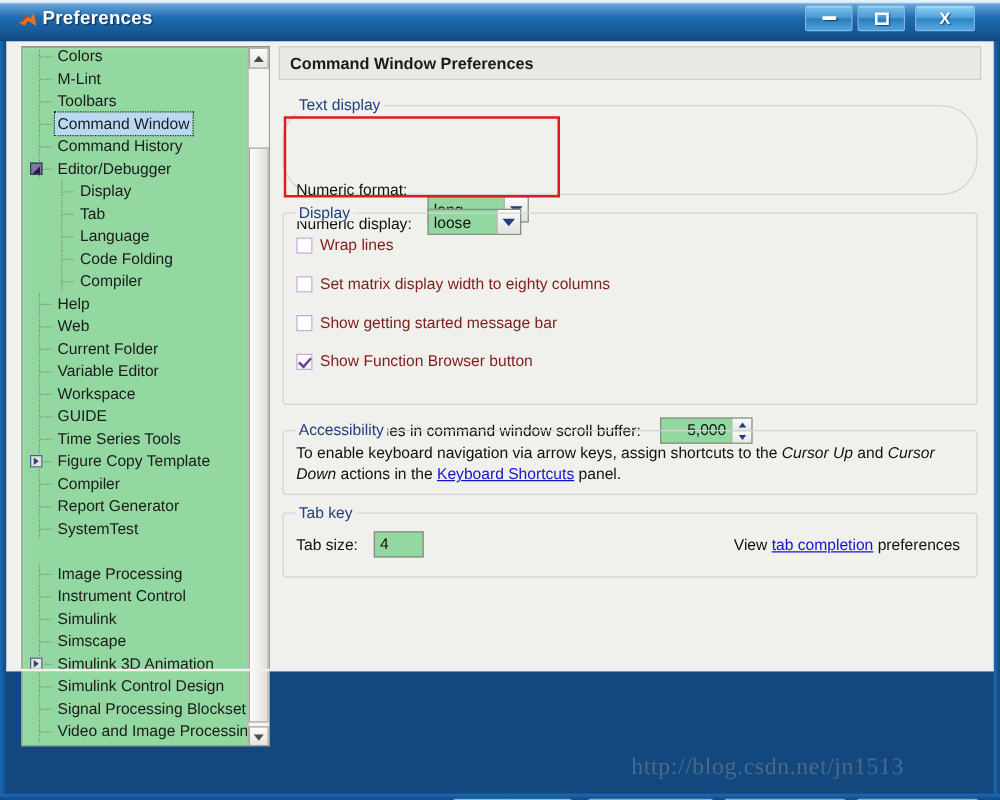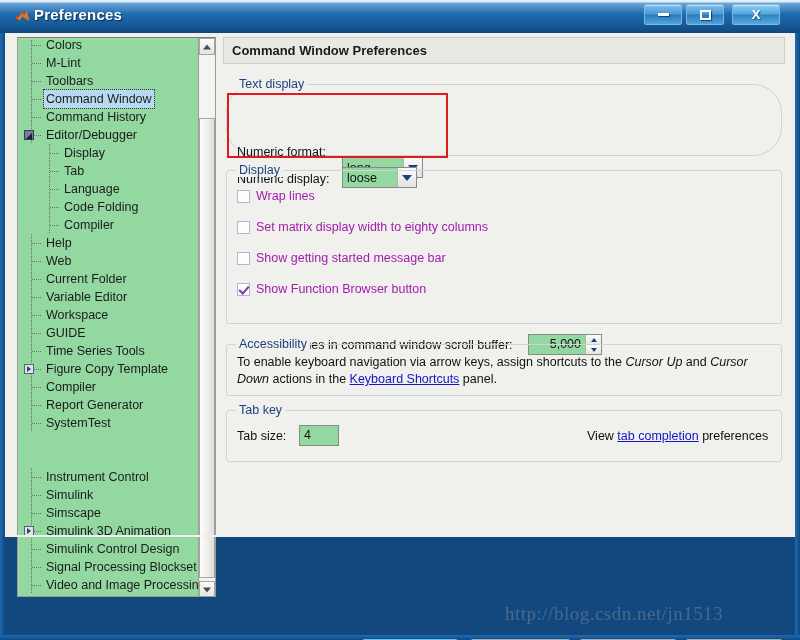--- a/index.html
+++ b/index.html
@@ -299,21 +299,21 @@
     position: absolute;
     left: 3px; top: 0px;
     width: 4px; height: 8px;
     border: solid #6b3fa0;
     border-width: 0 2px 2px 0;
     transform: rotate(42deg);
   }
   .cbrow .cblabel {
     margin-left: 6px;
     font-size: 12.5px;
-    color: #a21caf;
+    color: #7f1d1d;
     white-space: nowrap;
   }
 
   
   .spinner {
     position: absolute;
     height: 21px;
     box-sizing: border-box;
     border: 1px solid #8a8a84;
     background: #93d8a0;
@@ -560,20 +560,25 @@
           </div>
           <div class="tree-item" style="position: absolute; left: 0px; top: 356px; width: 178px;">
             <span class="dotline"></span>
             <span class="elbow"></span>
             <span class="lbl" style="position: absolute; left: 24px; top: 0px;">Report Generator</span>
           </div>
           <div class="tree-item" style="position: absolute; left: 0px; top: 374px; width: 178px;">
             <span class="dotline"></span>
             <span class="elbow"></span>
             <span class="lbl" style="position: absolute; left: 24px; top: 0px;">SystemTest</span>
+          </div>
+          <div class="tree-item" style="position: absolute; left: 0px; top: 410px; width: 178px;">
+            <span class="dotline"></span>
+            <span class="elbow"></span>
+            <span class="lbl" style="position: absolute; left: 24px; top: 0px;">Image Processing</span>
           </div>
           <div class="tree-item" style="position: absolute; left: 0px; top: 428px; width: 178px;">
             <span class="dotline"></span>
             <span class="elbow"></span>
             <span class="lbl" style="position: absolute; left: 24px; top: 0px;">Instrument Control</span>
           </div>
           <div class="tree-item" style="position: absolute; left: 0px; top: 446px; width: 178px;">
             <span class="dotline"></span>
             <span class="elbow"></span>
             <span class="lbl" style="position: absolute; left: 24px; top: 0px;">Simulink</span>

